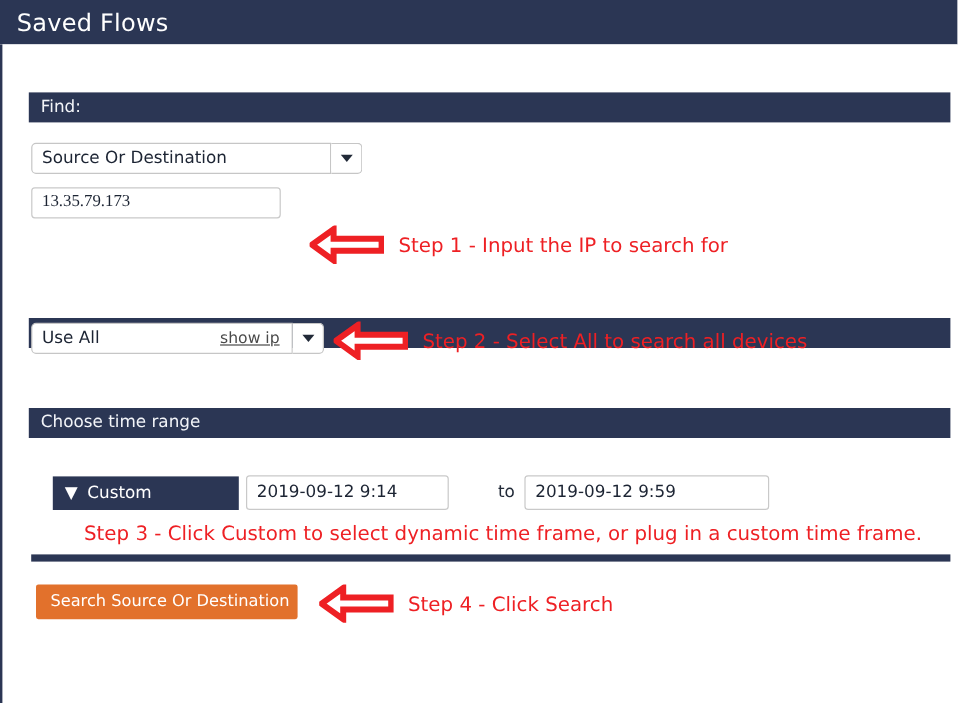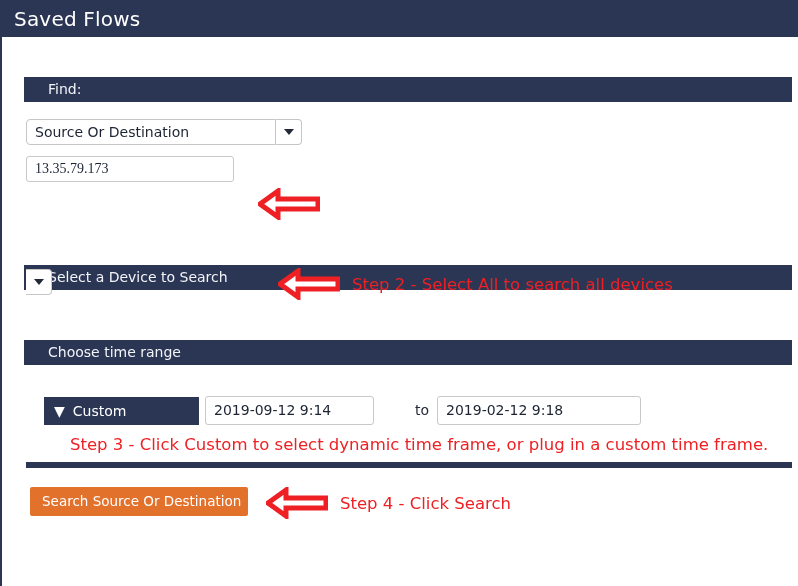--- a/index.html
+++ b/index.html
@@ -43,21 +43,21 @@
   }
 
   
   .section-bar {
     position: absolute;
     background: #2b3654;
     color: #f2f4f8;
     font-size: 14px;
     height: 25px;
     line-height: 25px;
-    padding-left: 24px;
+    padding-left: 10px;
     box-sizing: border-box;
     white-space: nowrap;
   }
 
   
   .combo {
     position: absolute;
     display: flex;
     align-items: stretch;
     height: 26px;
@@ -194,26 +194,31 @@
     </div>
   </div>
 
   <div class="textinput" style="left:24px; top:119px; width:208px;font-family:Liberation Serif, serif;" placeholder="">13.35.79.173</div>
 
   <div class="arrow-left" style="left:256px; top:151px;">
     <svg width="62" height="32" viewBox="0 0 62 32" xmlns="http://www.w3.org/2000/svg">
       <polygon points="2,16 20,3 20,11 60,11 60,21 20,21 20,29" fill="#ffffff" stroke="#ee2024" stroke-width="5" stroke-linejoin="miter"></polygon>
     </svg>
   </div>
+  <div class="anno-text" style="left:330px; top:158px;">Step 1 - Input the IP to search for</div>
 
   <div class="section-bar" style="left:22px; top:228px; width:768px;">
     <span>Select a Device to Search</span>
   </div>
 
   <div class="combo" style="left:24px; top:232px; width:244px;">
+    <div class="combo-field">
+      <span>Use All</span>
+      <span class="showip">show ip</span>
+    </div>
     <div class="combo-arrow">
       <span class="caret-down"></span>
     </div>
   </div>
 
   <div class="arrow-left" style="left:276px; top:231px;">
     <svg width="62" height="32" viewBox="0 0 62 32" xmlns="http://www.w3.org/2000/svg">
       <polygon points="2,16 20,3 20,11 60,11 60,21 20,21 20,29" fill="#ffffff" stroke="#ee2024" stroke-width="5" stroke-linejoin="miter"></polygon>
     </svg>
   </div>
@@ -224,21 +229,21 @@
   </div>
 
   <div class="custom-btn" style="left:42px; top:360px; width:155px;">
     <span class="tri">▼</span><span>Custom</span>
   </div>
 
   <div class="textinput" style="left:203px; top:359px; width:169px; height:29px; line-height:27px;" placeholder="">2019-09-12 9:14</div>
 
   <div class="to-label" style="left:413px; top:365px;">to</div>
 
-  <div class="textinput" style="left:435px; top:359px; width:204px; height:29px; line-height:27px;" placeholder="">2019-02-12 9:18</div>
+  <div class="textinput" style="left:435px; top:359px; width:204px; height:29px; line-height:27px;" placeholder="">2019-09-12 9:59</div>
 
   <div class="anno-text" style="left:44px; top:398px;margin-left:24px;">Step 3 - Click Custom to select dynamic time frame, or plug in a custom time frame.</div>
 
   <div class="divider" style="left:24px; top:425px; width:766px; height:6px;"></div>
 
   <div class="search-btn" style="left:28px; top:450px; width:218px;">Search Source Or Destination</div>
 
   <div class="arrow-left" style="left:264px; top:450px;">
     <svg width="62" height="32" viewBox="0 0 62 32" xmlns="http://www.w3.org/2000/svg">
       <polygon points="2,16 20,3 20,11 60,11 60,21 20,21 20,29" fill="#ffffff" stroke="#ee2024" stroke-width="5" stroke-linejoin="miter"></polygon>

